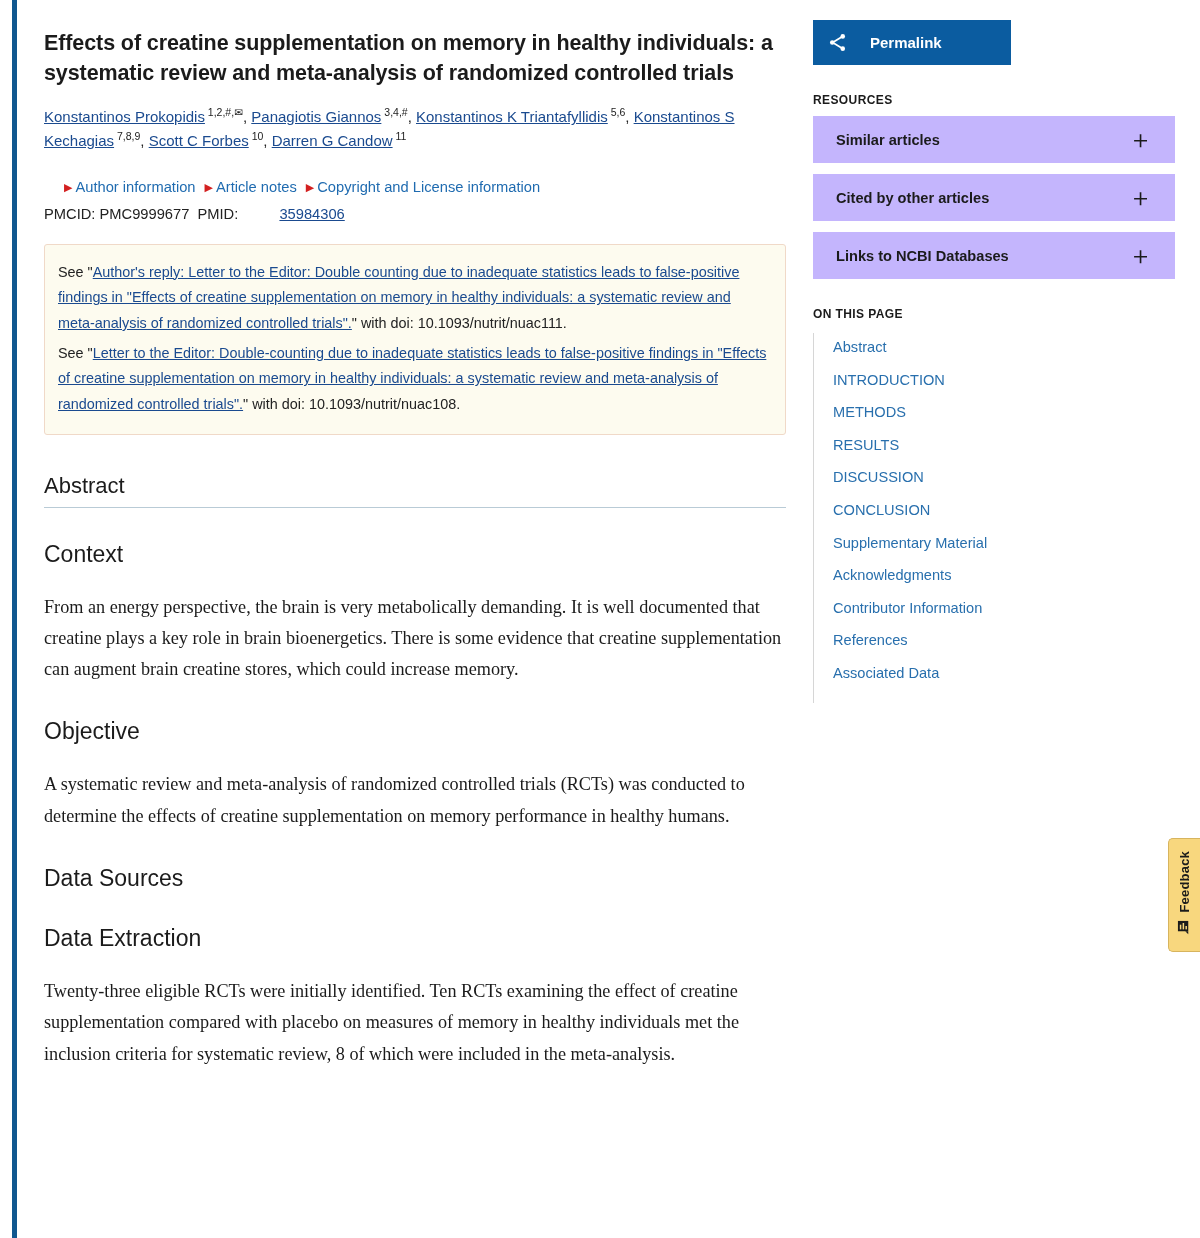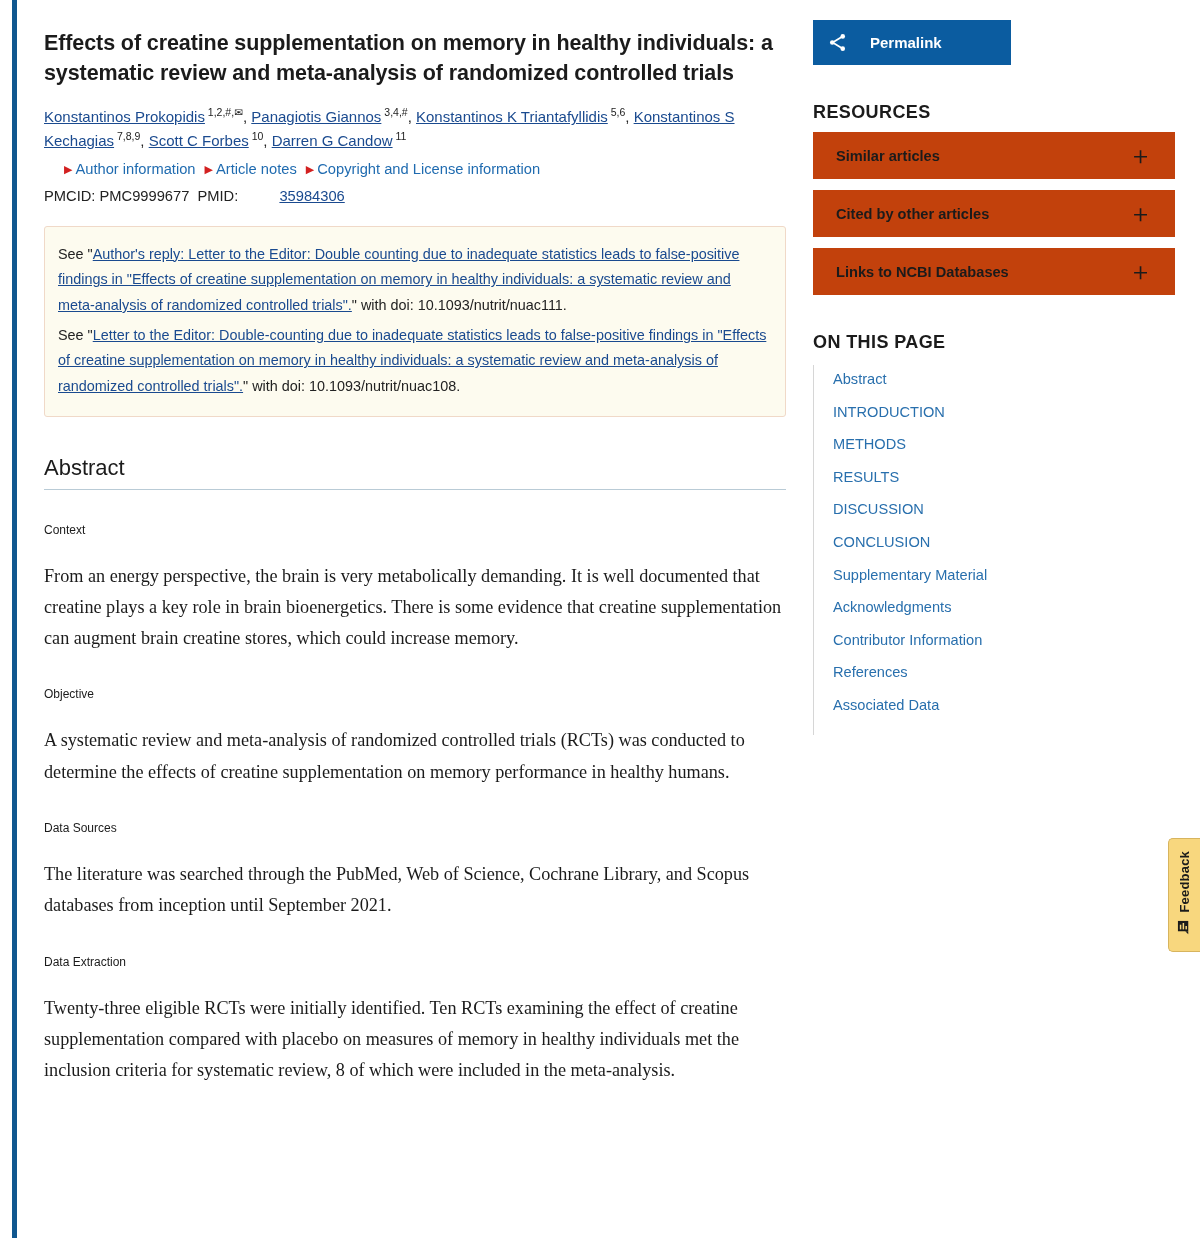--- a/index.html
+++ b/index.html
@@ -49,21 +49,21 @@
     color: #1a4a8f;
     text-decoration: underline;
   }
   .authors sup {
     font-size: 10.5px;
     vertical-align: super;
     line-height: 0;
   }
 
   .meta-links {
-    margin-top: 8px;
+    margin-top: 26px;
     font-size: 14.7px;
     color: #2a6496;
     padding-left: 20px;
   }
   .meta-links .mlink {
     color: #1f6bb0;
     margin-right: 9px;
     white-space: nowrap;
   }
   .meta-links .tri {
@@ -100,21 +100,21 @@
   .abstract-heading {
     margin-top: 38px;
     font-size: 22px;
     font-weight: normal;
     color: #1b1b1b;
     padding-bottom: 8px;
     border-bottom: 1px solid #b9cbd6;
   }
   .sec-heading {
     margin-top: 33px;
-    font-size: 12px;
+    font-size: 23px;
     font-weight: normal;
     color: #1b1b1b;
   }
   .body-para {
     margin-top: 24px;
     font-family: "Liberation Serif", serif;
     font-size: 18.2px;
     line-height: 1.72;
     color: #1b1b1b;
   }
@@ -137,30 +137,30 @@
     margin-top: 20px;
     padding: 0 14px;
     cursor: pointer;
     font-family: "Liberation Sans", sans-serif;
     font-size: 15px;
     font-weight: bold;
   }
   .permalink-btn svg { display: block; }
 
   .side-heading {
-    margin-top: 37px;
-    font-size: 18px;
+    margin-top: 28px;
+    font-size: 12px;
     font-weight: bold;
     letter-spacing: 0.4px;
     color: #1b1b1b;
   }
 
   .res-list { margin-top: 9px; }
   .res-item {
-    background: #c2410c;
+    background: #c4b5fd;
     height: 47px;
     display: flex;
     align-items: center;
     justify-content: space-between;
     padding: 0 22px 0 23px;
     margin-bottom: 11px;
     cursor: pointer;
   }
   .res-item .label {
     font-size: 14.6px;
@@ -243,21 +243,20 @@
     </div>
 
   <h2 class="abstract-heading">Abstract</h2>
 
   <div id="abstract-sections">
       <h3 class="sec-heading">Context</h3>
       <p class="body-para">From an energy perspective, the brain is very metabolically demanding. It is well documented that creatine plays a key role in brain bioenergetics. There is some evidence that creatine supplementation can augment brain creatine stores, which could increase memory.</p>
       <h3 class="sec-heading">Objective</h3>
       <p class="body-para">A systematic review and meta-analysis of randomized controlled trials (RCTs) was conducted to determine the effects of creatine supplementation on memory performance in healthy humans.</p>
       <h3 class="sec-heading">Data Sources</h3>
-      <p class="body-para">The literature was searched through the PubMed, Web of Science, Cochrane Library, and Scopus databases from inception until September 2021.</p>
       <h3 class="sec-heading">Data Extraction</h3>
       <p class="body-para">Twenty-three eligible RCTs were initially identified. Ten RCTs examining the effect of creatine supplementation compared with placebo on measures of memory in healthy individuals met the inclusion criteria for systematic review, 8 of which were included in the meta-analysis.</p>
     </div>
 
 </div>
 
 <div class="sidebar">
 
   <button class="permalink-btn">
     <span>

